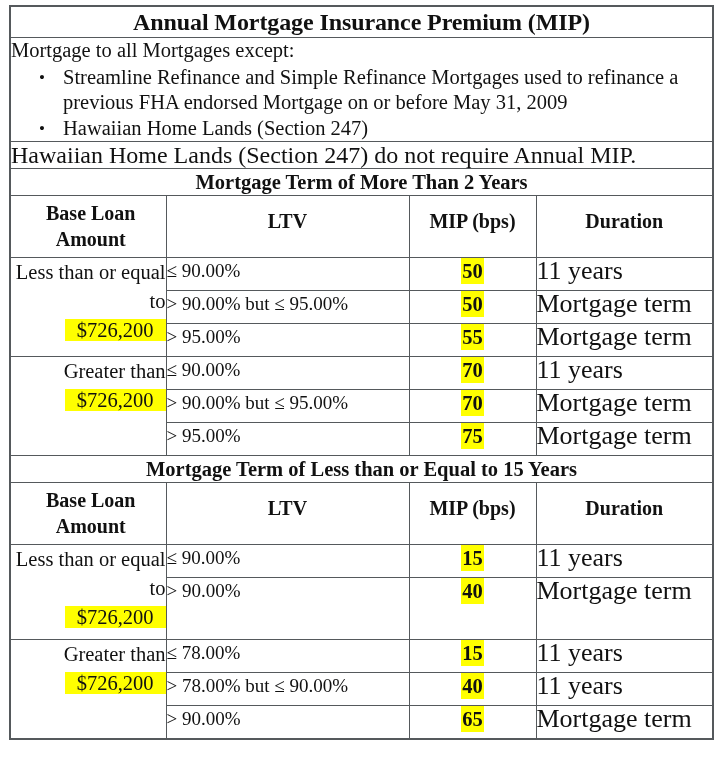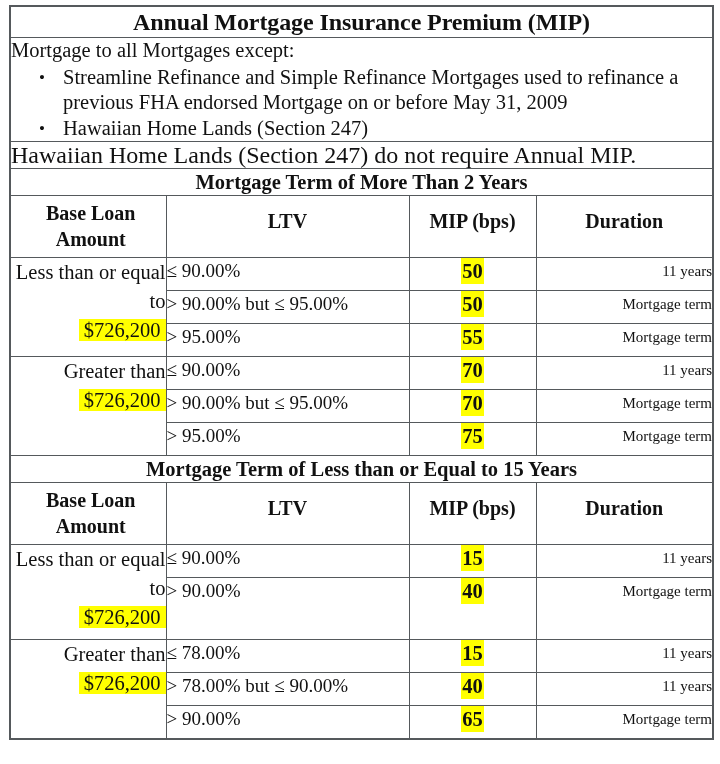--- a/index.html
+++ b/index.html
@@ -133,29 +133,29 @@
     line-height: 26px;
     padding: 3px 6px 4px 6px;
     text-align: center;
     font-weight: bold;
   }
   .mip-cell .v {
     display: inline-block;
     padding: 0 1px;
   }
   .dur-cell {
-    font-size: 15px;
+    font-size: 26px;
     line-height: 26px;
     padding: 3px 6px 4px 10px;
-    text-align: right;
+    text-align: left;
   }
 
   .hl {
     background: #ffff00;
-    padding: 0 5px;
+    padding: 0 12px;
   }
 
   .r-tall {
     height: 62px;
   }
   .r-std {
     height: 33px;
   }
 </style>
 </head>

